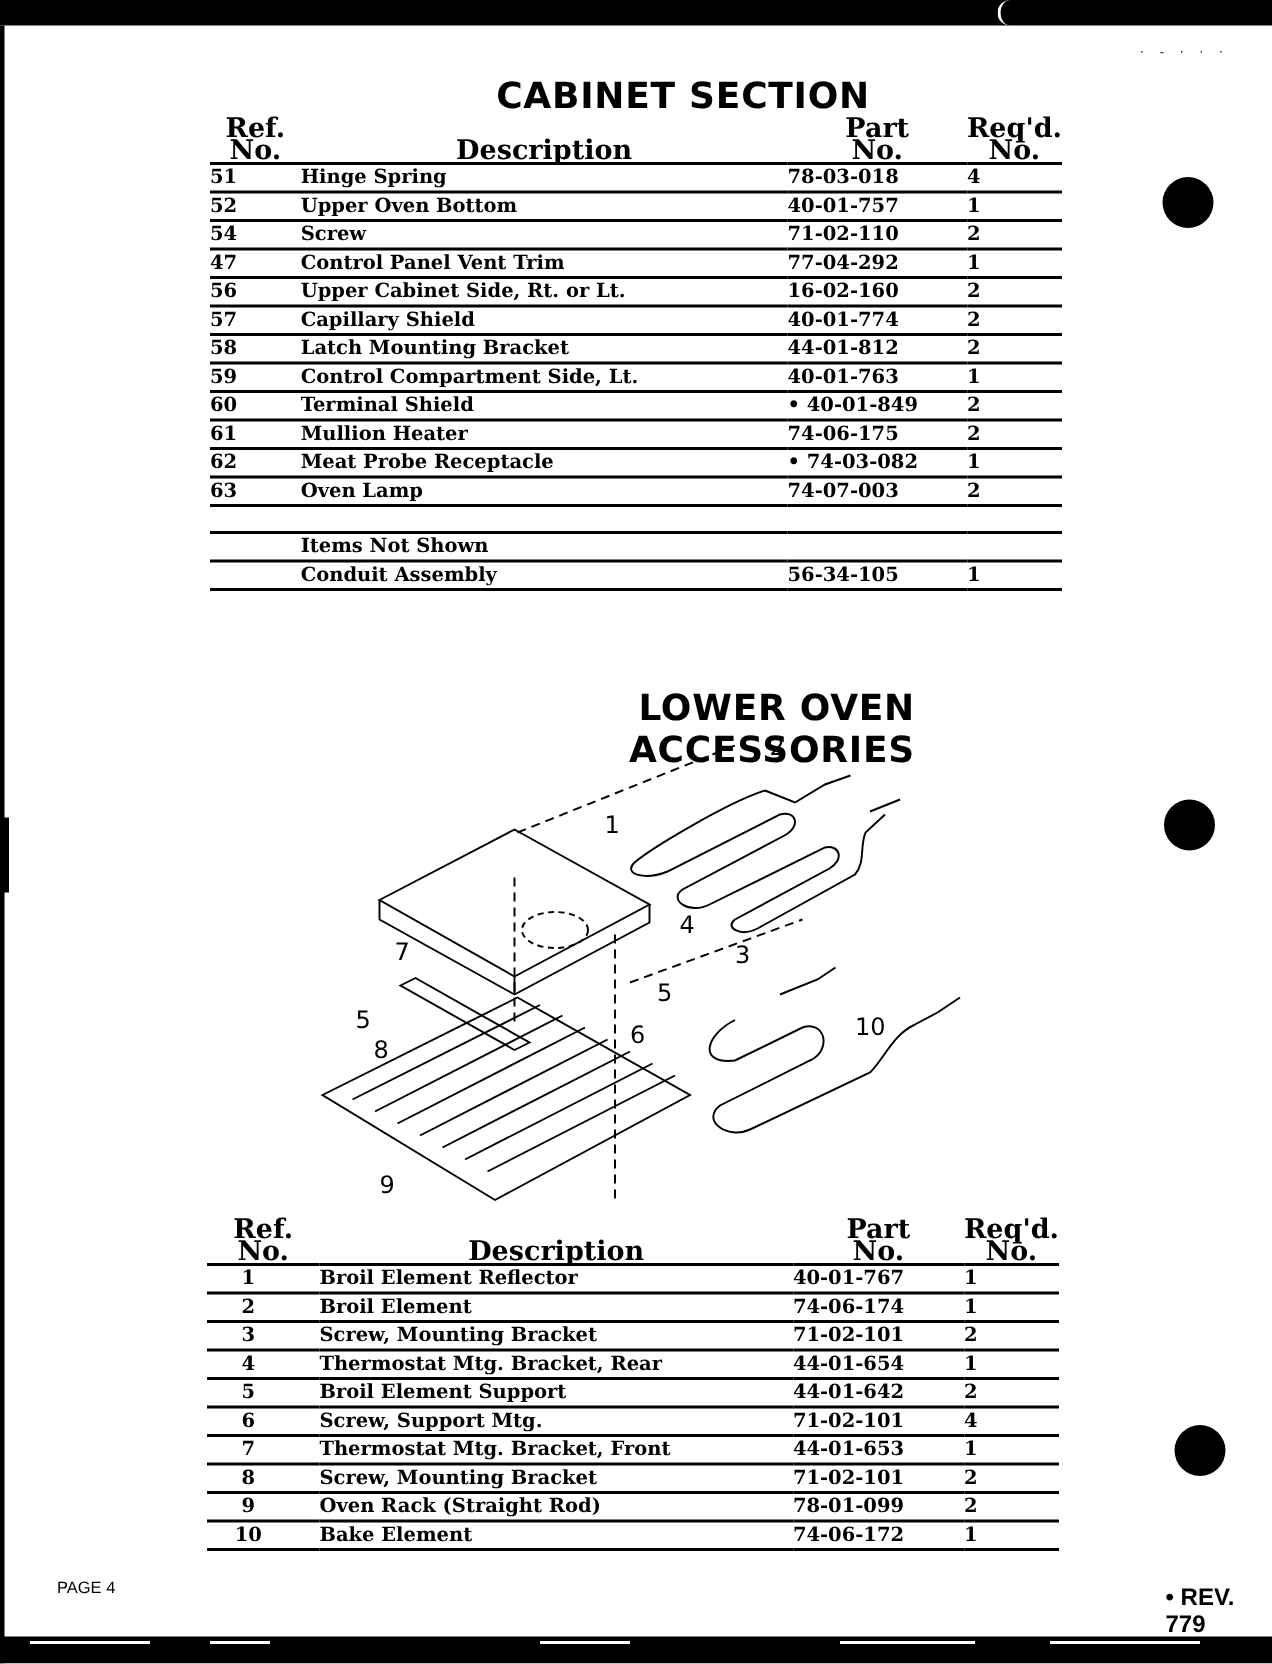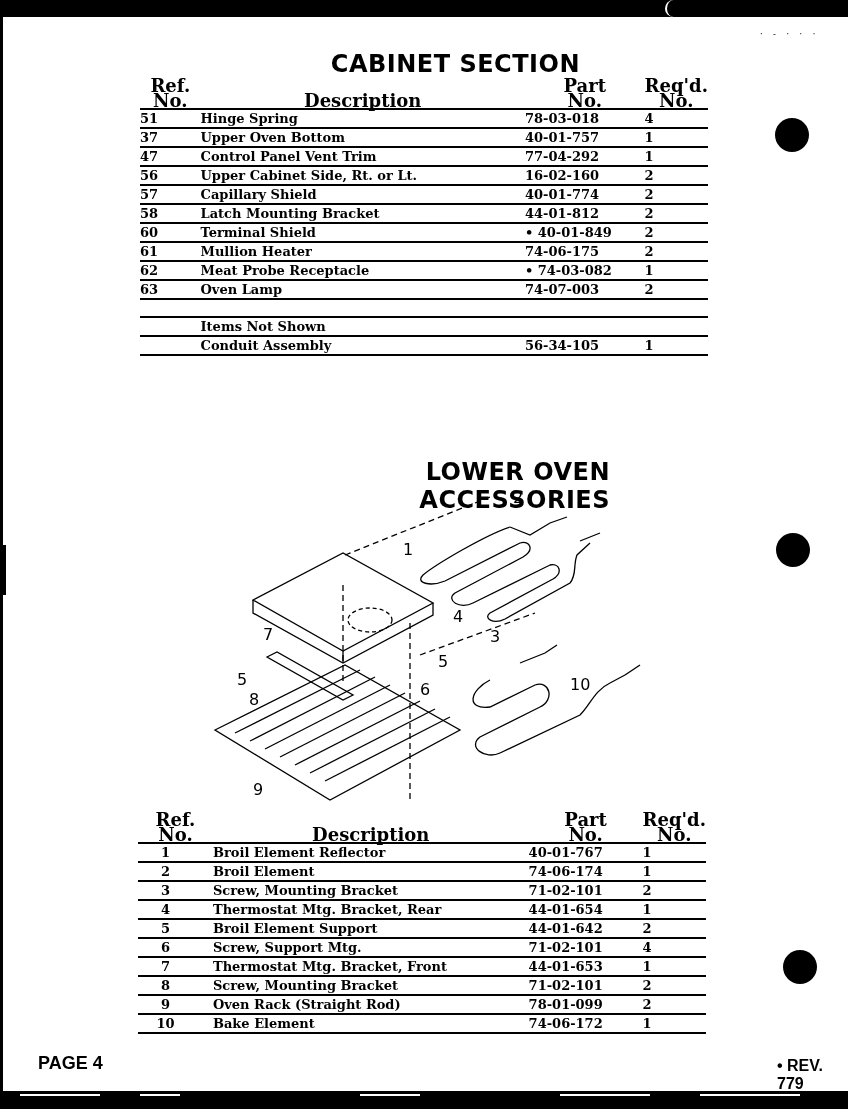--- a/index.html
+++ b/index.html
@@ -36,21 +36,21 @@
     table.parts tr.blank td { height: 16px; }
     .c-ref { width: 62px; }
     .c-desc { width: 332px; }
     .c-part { width: 122px; }
     .c-req { width: 50px; margin-top: 24px; }
     .ref-center td.c-ref { text-align: center; padding-right: 20px; }
 
     .diagram { position: absolute; left: 205px; top: 485px; width: 460px; height: 320px; }
     .callout { font-family: "DejaVu Sans", sans-serif; font-size: 16px; fill: #000; }
 
-    .footer-left { position: absolute; left: 38px; top: 1053px; font-family: "Liberation Sans", sans-serif; font-weight: bold; font-size: 18px; }
+    .footer-left { position: absolute; left: 38px; top: 1053px; font-family: "Liberation Sans", sans-serif; font-weight: normal; font-size: 11px; }
     .footer-right { position: absolute; left: 777px; top: 1057px; font-family: "Liberation Sans", sans-serif; font-weight: bold; font-size: 16px; }
   </style>
 </head>
 <body>
 
 <div class="top-band">
     <div class="notch"></div>
   </div>
 <div class="left-edge"></div>
 <div class="left-edge2"></div>
@@ -72,24 +72,30 @@
     </tr>
   </thead>
   <tbody>
     <tr>
         <td class="c-ref">51</td>
         <td>Hinge Spring</td>
         <td>78-03-018</td>
         <td>4</td>
       </tr>
     <tr>
-        <td class="c-ref">37</td>
+        <td class="c-ref">52</td>
         <td>Upper Oven Bottom</td>
         <td>40-01-757</td>
         <td>1</td>
+      </tr>
+    <tr>
+        <td class="c-ref">54</td>
+        <td>Screw</td>
+        <td>71-02-110</td>
+        <td>2</td>
       </tr>
     <tr>
         <td class="c-ref">47</td>
         <td>Control Panel Vent Trim</td>
         <td>77-04-292</td>
         <td>1</td>
       </tr>
     <tr>
         <td class="c-ref">56</td>
         <td>Upper Cabinet Side, Rt. or Lt.</td>
@@ -100,20 +106,26 @@
         <td class="c-ref">57</td>
         <td>Capillary Shield</td>
         <td>40-01-774</td>
         <td>2</td>
       </tr>
     <tr>
         <td class="c-ref">58</td>
         <td>Latch Mounting Bracket</td>
         <td>44-01-812</td>
         <td>2</td>
+      </tr>
+    <tr>
+        <td class="c-ref">59</td>
+        <td>Control Compartment Side, Lt.</td>
+        <td>40-01-763</td>
+        <td>1</td>
       </tr>
     <tr>
         <td class="c-ref">60</td>
         <td>Terminal Shield</td>
         <td>• 40-01-849</td>
         <td>2</td>
       </tr>
     <tr>
         <td class="c-ref">61</td>
         <td>Mullion Heater</td>

